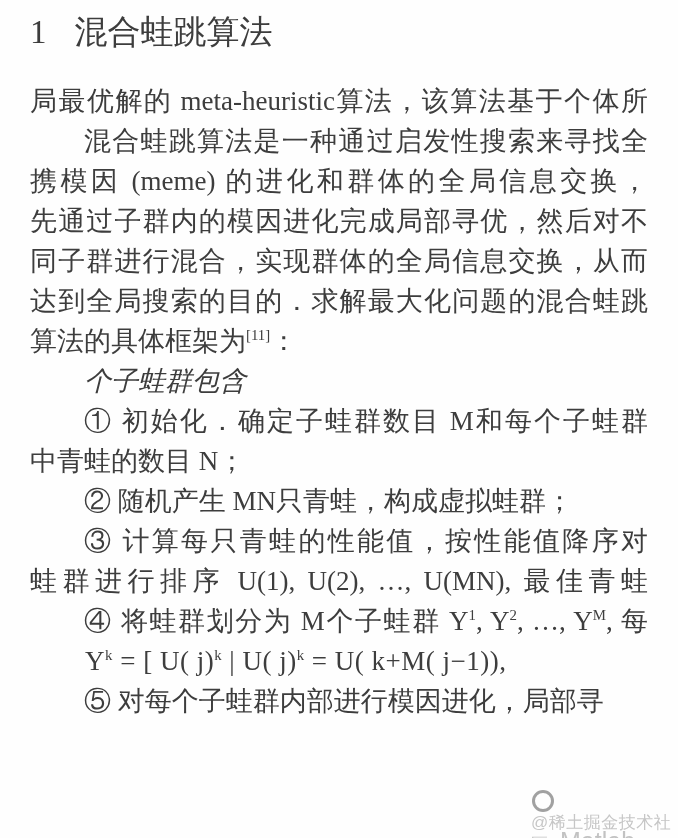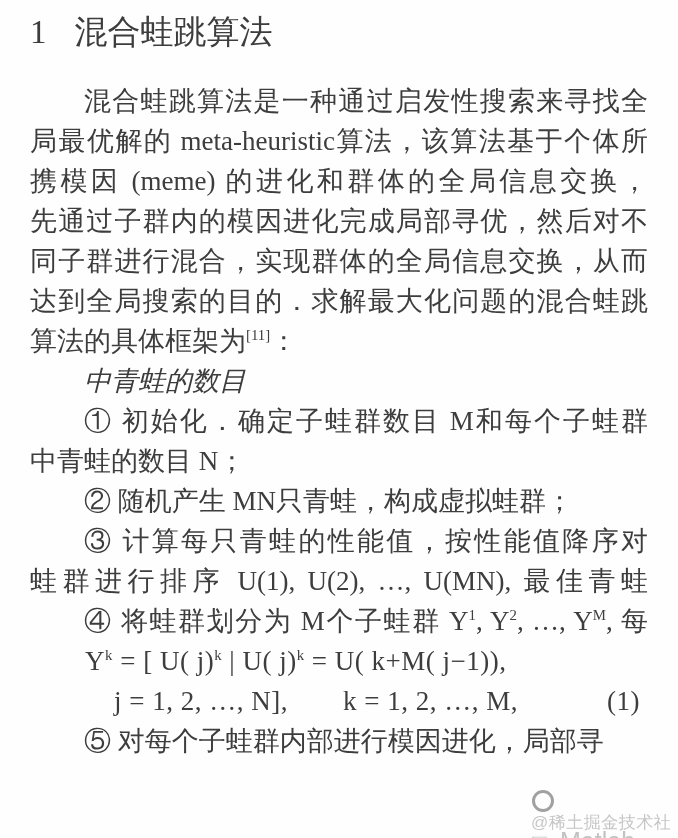--- a/index.html
+++ b/index.html
@@ -66,35 +66,34 @@
   }
 </style>
 </head>
 <body>
 
 <div class="page">
   <div class="heading">
     <span class="num">1</span><span>混合蛙跳算法</span>
   </div>
   <div class="doc">
+      <div class="line just"><span>局最优解的 meta-heuristic算法，该算法基于个体所</span></div>
       <div class="line just indent"><span>混合蛙跳算法是一种通过启发性搜索来寻找全</span></div>
-      <div class="line just"><span>局最优解的 meta-heuristic算法，该算法基于个体所</span></div>
       <div class="line just"><span>携模因 (meme) 的进化和群体的全局信息交换，</span></div>
       <div class="line just"><span>先通过子群内的模因进化完成局部寻优，然后对不</span></div>
       <div class="line just"><span>同子群进行混合，实现群体的全局信息交换，从而</span></div>
       <div class="line just"><span>达到全局搜索的目的．求解最大化问题的混合蛙跳</span></div>
       <div class="line"><span>算法的具体框架为</span><sup>[11]</sup><span>：</span></div>
-      <div class="line kai indent"><span>中青蛙的数目</span></div>
+      <div class="line kai indent"><span>个子蛙群包含</span></div>
       <div class="line just indent"><span>① 初始化．确定子蛙群数目 M和每个子蛙群</span></div>
       <div class="line"><span>中青蛙的数目 N；</span></div>
       <div class="line indent"><span>② 随机产生 MN只青蛙，构成虚拟蛙群；</span></div>
       <div class="line just indent"><span>③ 计算每只青蛙的性能值，按性能值降序对</span></div>
       <div class="line just"><span>蛙群进行排序 U(1), U(2), …, U(MN), 最佳青蛙</span></div>
       <div class="line just indent"><span>④ 将蛙群划分为 M个子蛙群 Y</span><sup>1</sup><span>, Y</span><sup>2</sup><span>, …, Y</span><sup>M</sup><span>, 每</span></div>
       <div class="line formula1"><span>Y</span><sup>k</sup><span> = [ U( j)</span><sup>k</sup><span> | U( j)</span><sup>k</sup><span> = U( k+M( j−1)),</span></div>
-      <div class="line formula2"><span>j = 1, 2, …, N],</span><span class="gap" style="width: 55px;"></span><span>k = 1, 2, …, M,</span><span class="eqno">(1)</span></div>
       <div class="line indent"><span>⑤ 对每个子蛙群内部进行模因进化，局部寻</span></div>
     </div>
 </div>
 
 <span class="wm-logo"></span>
 <span class="wm-name">Matlab</span>
 <div class="wm-community">@稀土掘金技术社区</div>
 
 </body></html>

